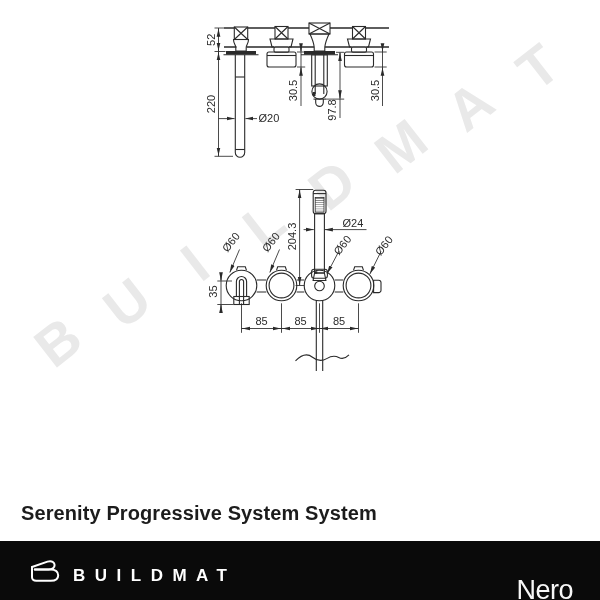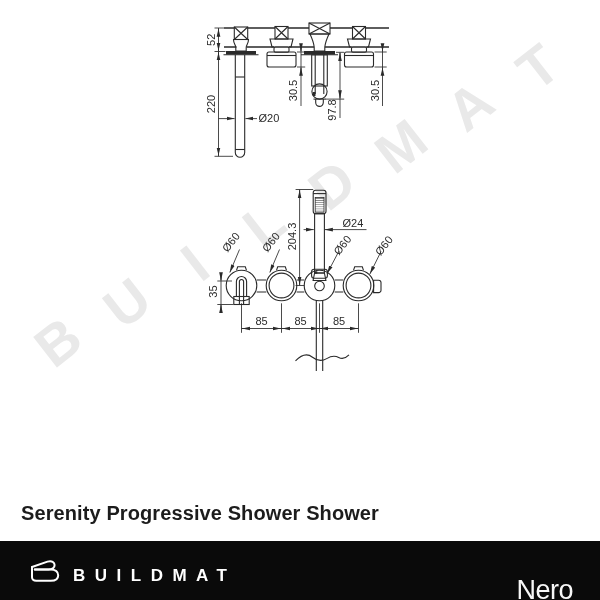--- a/index.html
+++ b/index.html
@@ -248,21 +248,21 @@
         <line class="dim" x1="313" y1="328.5" x2="318.8" y2="328.5" marker-end="url(#arw)"></line>
         <line class="dim" x1="326" y1="328.5" x2="320.2" y2="328.5" marker-end="url(#arw)"></line>
         <line class="dim" x1="352" y1="328.5" x2="357.8" y2="328.5" marker-end="url(#arw)"></line>
         <text class="dimtxt" text-anchor="middle" x="261.5" y="324.7">85</text>
         <text class="dimtxt" text-anchor="middle" x="300.5" y="324.7">85</text>
         <text class="dimtxt" text-anchor="middle" x="339" y="324.7">85</text>
       </g>
     </g>
   </svg>
 
-  <div class="title">Serenity Progressive Shower Shower</div>
+  <div class="title">Serenity Progressive System System</div>
 
   <div class="footer">
     <div class="brand-lockup">
       <svg width="36" height="30" viewBox="0 0 36 30">
         <g fill="none" stroke="#fff" stroke-width="2" stroke-linejoin="round" stroke-linecap="round">
           <path d="M5 11 L20.5 5.6 C24.8 4.2 27.6 6.3 27.6 9 C27.6 11.8 25.2 13.4 21.5 13.4 L7.8 13.4"></path>
           <path d="M7.8 13.4 L23.5 13.4 C28.6 13.4 31.2 16 31.2 19.2 C31.2 22.6 28.4 24.8 23.8 24.8 L9.2 24.8 C6.4 24.8 5 23.3 5 21.2 L5 11"></path>
         </g>
       </svg>
       <span class="brand-text">BUILDMAT</span>

